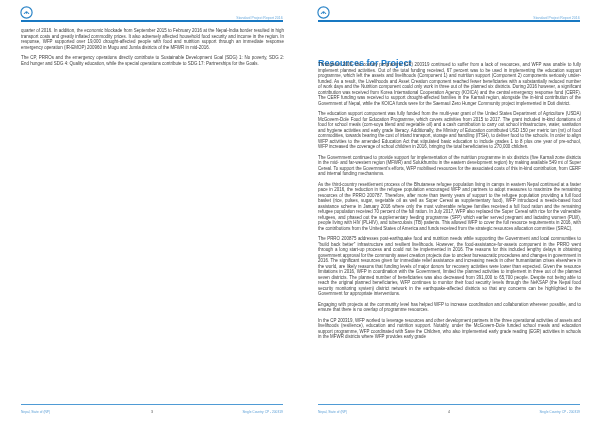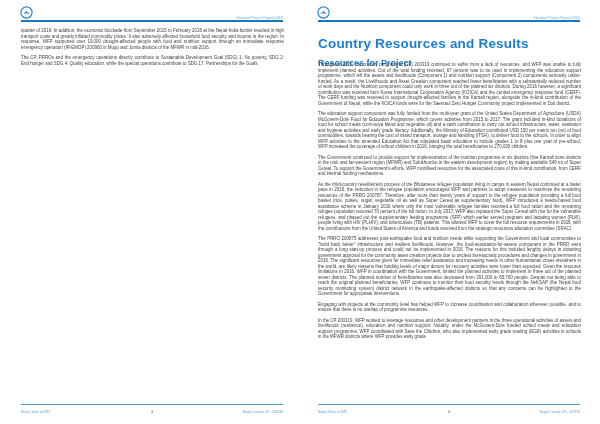--- a/index.html
+++ b/index.html
@@ -188,21 +188,20 @@
         <circle cx="6.5" cy="6.5" r="5.6" fill="none" stroke="#2e86c8" stroke-width="1.2"></circle>
         <path d="M4 8 Q6.5 3.5 9 8" fill="none" stroke="#2e86c8" stroke-width="1"></path>
         <circle cx="6.5" cy="6.8" r="1" fill="#2e86c8"></circle>
       </svg>
     </div>
     <div class="header-label-wrap">
       <span class="header-label">Standard Project Report 2016</span>
     </div>
     <div class="header-rule"></div>
 
-    <h1 class="doc-title">Country Resources and Results</h1>
     <h2 class="doc-subtitle">Resources for Project</h2>
 
     <div class="body-block">
       <div class="scale-wrap">
         <p class="para">Throughout 2016, the country programme (CP) 200319 continued to suffer from a lack of resources, and WFP was unable to fully implement planned activities. Out of the total funding received, 67 percent was to be used in implementing the education support programme, which left the assets and livelihoods (Component 1) and nutrition support (Component 2) components seriously under-funded. As a result, the Livelihoods and Asset Creation component reached fewer beneficiaries with a substantially reduced number of work days and the Nutrition component could only work in three out of the planned six districts. During 2016 however, a significant contribution was received from Korea International Cooperation Agency (KOICA) and the central emergency response fund (CERF). The CERF funding was received to support drought-affected families in the Karnali region, alongside the in-kind contribution of the Government of Nepal, while the KOICA funds were for the Saemaul Zero Hunger Community project implemented in Doti district.</p>
         <p class="para">The education support component was fully funded from the multi-year grant of the United States Department of Agriculture (USDA) McGovern-Dole Food for Education Programme, which covers activities from 2015 to 2017. The grant included in-kind donations of food for school meals (corn-soya blend and vegetable oil) and a cash contribution to carry out school infrastructure, water, sanitation and hygiene activities and early grade literacy. Additionally, the Ministry of Education contributed USD 150 per metric ton (mt) of food commodities, towards bearing the cost of inland transport, storage and handling (ITSH), to deliver food to the schools. In order to align WFP activities to the amended Education Act that stipulated basic education to include grades 1 to 8 plus one year of pre-school, WFP increased the coverage of school children in 2016, bringing the total beneficiaries to 270,000 children.</p>
         <p class="para">The Government continued to provide support for implementation of the nutrition programme in six districts (five Karnali zone districts in the mid- and far-western region (MFWR) and Solukhumbu in the eastern development region) by making available 549 mt of Super Cereal. To support the Government's efforts, WFP mobilised resources for the associated costs of this in-kind contribution, from CERF and internal funding mechanisms.</p>
         <p class="para">As the third-country resettlement process of the Bhutanese refugee population living in camps in eastern Nepal continued at a faster pace in 2016, the reduction in the refugee population encouraged WFP and partners to adopt measures to maximize the remaining resources of the PRRO 200787. Therefore, after more than twenty years of support to the refugee population providing a full food basket (rice, pulses, sugar, vegetable oil as well as Super Cereal as supplementary food), WFP introduced a needs-based food assistance scheme in January 2016 where only the most vulnerable refugee families received a full food ration and the remaining refugee population received 70 percent of the full ration. In July 2017, WFP also replaced the Super Cereal with rice for the vulnerable refugees, and phased out the supplementary feeding programme (SFP) which earlier served pregnant and lactating women (PLW), people living with HIV (PLHIV), and tuberculosis (TB) patients. This allowed WFP to cover the full resource requirements in 2016, with the contributions from the United States of America and funds received from the strategic resources allocation committee (SRAC).</p>
         <p class="para">The PRRO 200875 addresses post-earthquake food and nutrition needs while supporting the Government and local communities to "build back better" infrastructure and resilient livelihoods. However, the food-assistance-for-assets component in the PRRO went through a long start-up process and could not be implemented in 2016. The reasons for this included lengthy delays in obtaining government approval for the community asset creation projects due to unclear bureaucratic procedures and changes in government in 2016. The significant resources given for immediate relief assistance and increasing needs in other humanitarian crises elsewhere in the world, are likely reasons that funding levels of major donors for recovery activities were lower than expected. Given the resource limitations in 2016, WFP in coordination with the Government, limited the planned activities to implement in three out of the planned seven districts. The planned number of beneficiaries was also decreased from 391,000 to 65,700 people. Despite not being able to reach the original planned beneficiaries, WFP continues to monitor their food security levels through the NeKSAP (the Nepal food security monitoring system) district network in the earthquake-affected districts so that any concerns can be highlighted to the Government for appropriate interventions.</p>
         <p class="para">Engaging with projects at the community level has helped WFP to increase coordination and collaboration wherever possible, and to ensure that there is no overlap of programme resources.</p>

